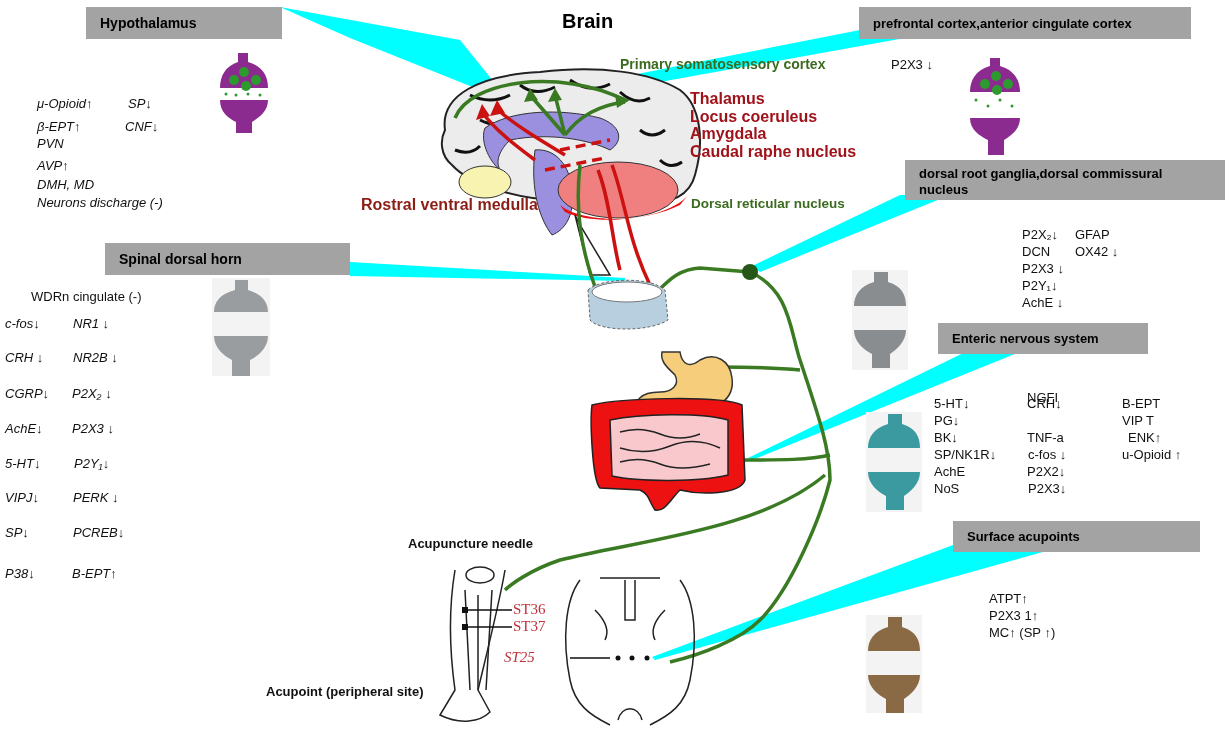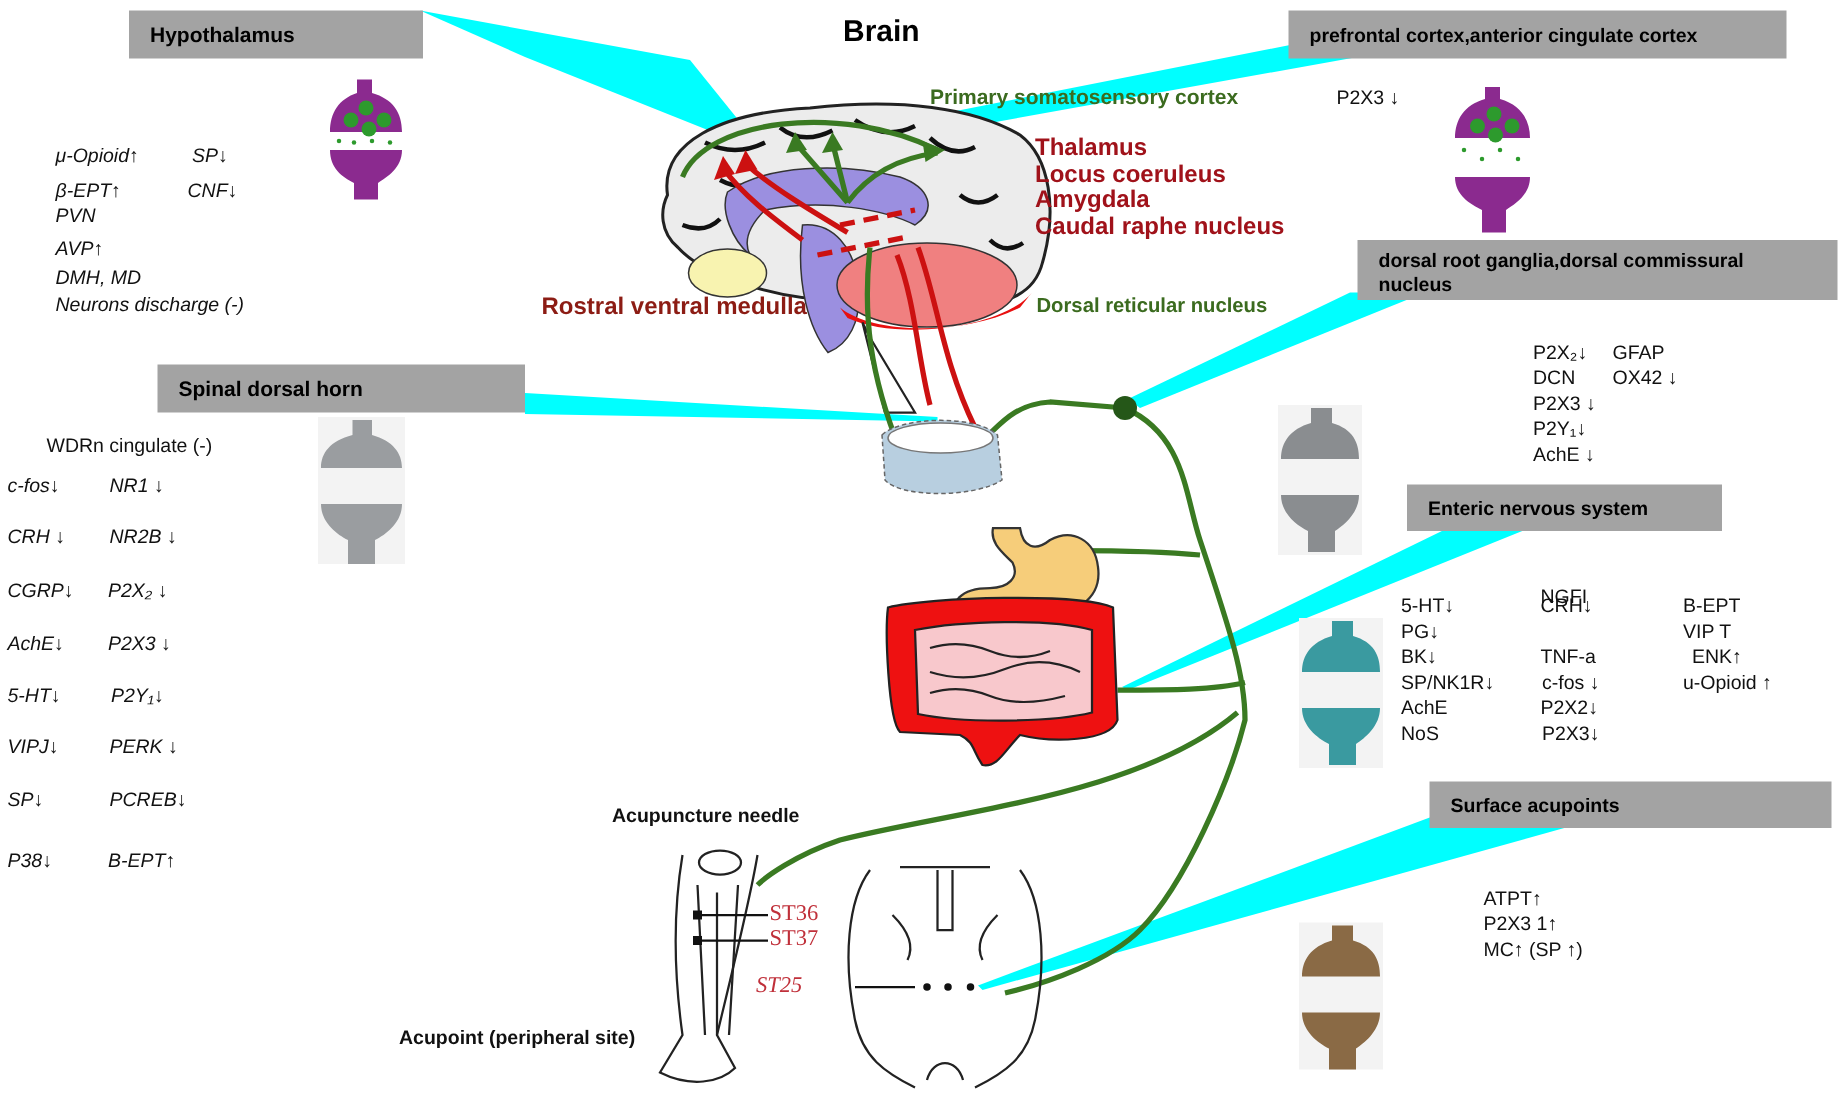--- a/index.html
+++ b/index.html
@@ -158,21 +158,21 @@
   <div class="banner" style="left:105px; top:243px; width:245px; height:32px;">
       <span>Spinal dorsal horn</span>
     </div>
   <div class="banner" style="left:905px; top:160px; width:320px; height:40px; font-size:13px; display:block; padding-top:6px; line-height:16px;">
     <div>dorsal root ganglia,dorsal commissural</div>
     <div>nucleus</div>
   </div>
   <div class="banner" style="left:938px; top:323px; width:210px; height:31px; font-size:13px;">
       <span>Enteric nervous system</span>
     </div>
-  <div class="banner" style="left:953px; top:521px; width:268px; height:31px; font-size:13px;">
+  <div class="banner" style="left:953px; top:521px; width:247px; height:31px; font-size:13px;">
       <span>Surface acupoints</span>
     </div>
 
   <div class="green-label" style="left:620px; top:56px;">Primary somatosensory cortex</div>
   <div class="red-label" style="left:690px; top:90px;">Thalamus</div>
   <div class="red-label" style="left:690px; top:108px;">Locus coeruleus</div>
   <div class="red-label" style="left:690px; top:125px;">Amygdala</div>
   <div class="red-label" style="left:690px; top:143px;">Caudal raphe nucleus</div>
   <div class="red-label" style="left:361px; top:196px; color:#8c1c14;">Rostral ventral medulla</div>
   <div class="green-label" style="left:691px; top:196px; font-size:13.5px;">Dorsal reticular nucleus</div>

